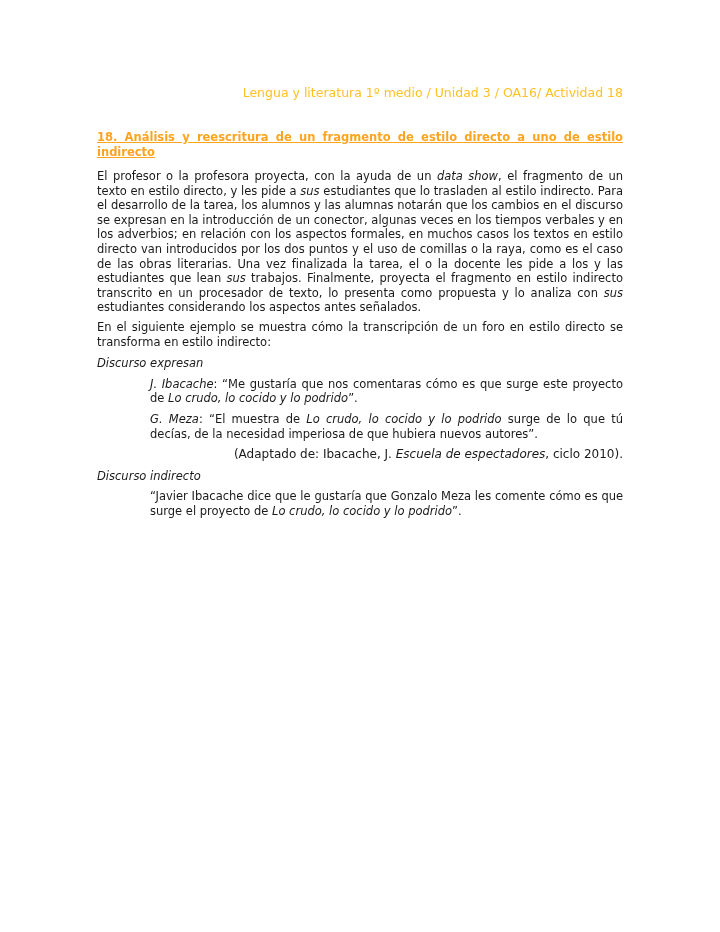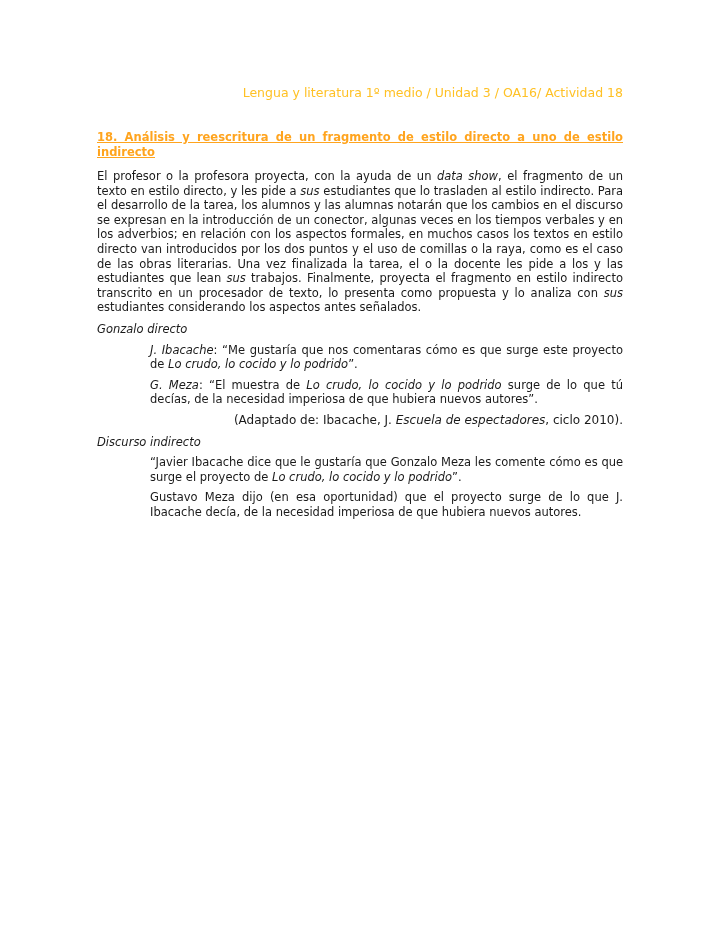--- a/index.html
+++ b/index.html
@@ -71,29 +71,29 @@
 
 <div class="page">
   <div class="content">
 
     <div class="breadcrumb" style="color: rgb(255, 193, 37); text-align: right;">Lengua y literatura 1º medio / Unidad 3 / OA16/ Actividad 18</div>
 
     <h1 class="activity-title" style="color: rgb(255, 164, 30);">18. Análisis y reescritura de un fragmento de estilo directo a uno de estilo indirecto</h1>
 
     <p class="para"><span>El profesor o la profesora proyecta, con la ayuda de un </span><span class="run-i">data show</span><span>, el fragmento de un texto en estilo directo, y les pide a </span><span class="run-i">sus</span><span> estudiantes que lo trasladen al estilo indirecto. Para el desarrollo de la tarea, los alumnos y las alumnas notarán que los cambios en el discurso se expresan en la introducción de un conector, algunas veces en los tiempos verbales y en los adverbios; en relación con los aspectos formales, en muchos casos los textos en estilo directo van introducidos por los dos puntos y el uso de comillas o la raya, como es el caso de las obras literarias. Una vez finalizada la tarea, el o la docente les pide a los y las estudiantes que lean </span><span class="run-i">sus</span><span> trabajos. Finalmente, proyecta el fragmento en estilo indirecto transcrito en un procesador de texto, lo presenta como propuesta y lo analiza con </span><span class="run-i">sus</span><span> estudiantes considerando los aspectos antes señalados.</span></p>
 
+    <p class="para">En el siguiente ejemplo se muestra cómo la transcripción de un foro en estilo directo se transforma en estilo indirecto:</p>
 
-    <p class="speech-label">Gonzalo directo</p>
+    <p class="speech-label">Discurso expresan</p>
 
     <p class="quote"><span class="run-i">J. Ibacache</span><span>: “</span><span class="run-u">Me</span><span> gustaría que </span><span class="run-u">nos</span><span> </span><span class="run-u">comentaras</span><span> cómo es que surge este proyecto de </span><span class="run-i">Lo crudo, lo cocido y lo podrido</span><span>”.</span></p>
 
     <p class="quote"><span class="run-i">G. Meza</span><span>: “El muestra de </span><span class="run-i">Lo crudo, lo cocido y lo podrido</span><span> surge de lo que </span><span class="run-u">tú</span><span> decías, de la necesidad imperiosa de que hubiera nuevos autores”.</span></p>
 
     <p class="attribution"><span>(Adaptado de: Ibacache, J. </span><span class="run-i">Escuela de espectadores</span><span>, ciclo 2010).</span></p>
 
     <p class="speech-label">Discurso indirecto</p>
 
     <p class="quote"><span>“Javier Ibacache </span><span class="run-u">dice</span><span> </span><span class="run-u">que</span><span> </span><span class="run-u">le</span><span> gustaría que Gonzalo Meza </span><span class="run-u">les</span><span> </span><span class="run-u">comente</span><span> cómo es que surge el proyecto de </span><span class="run-i">Lo crudo, lo cocido y lo podrido</span><span>”.</span></p>
 
-    <p class="quote"><span>Gustavo Meza dijo (en esa oportunidad) que el proyecto surge de lo que </span><span class="run-u">J.</span><span> </span><span class="run-u">Ibacache</span><span> decía, de la necesidad imperiosa de que hubiera nuevos autores.</span></p>
 
   </div>
 </div>
 
 </body></html>

